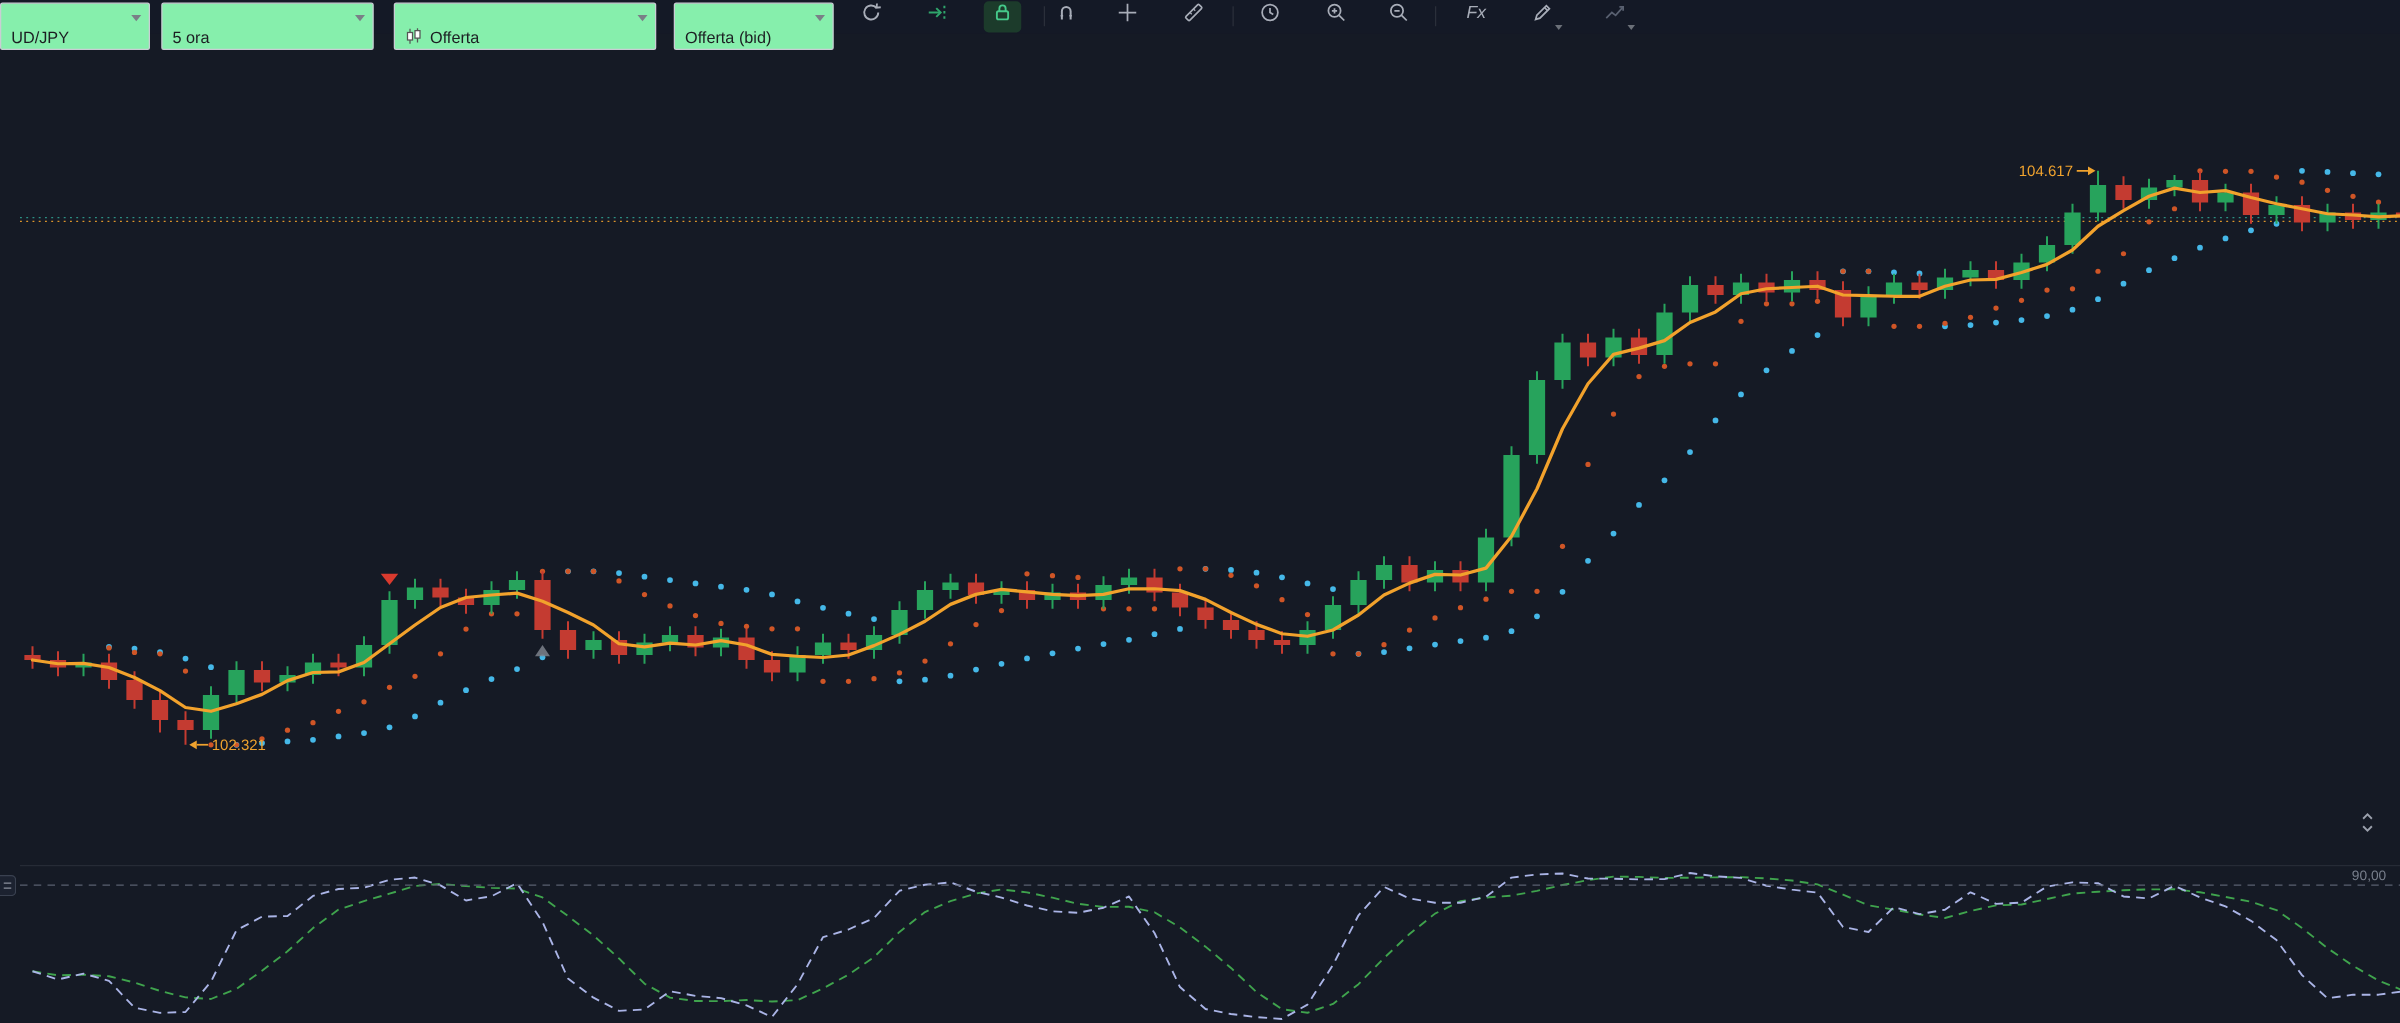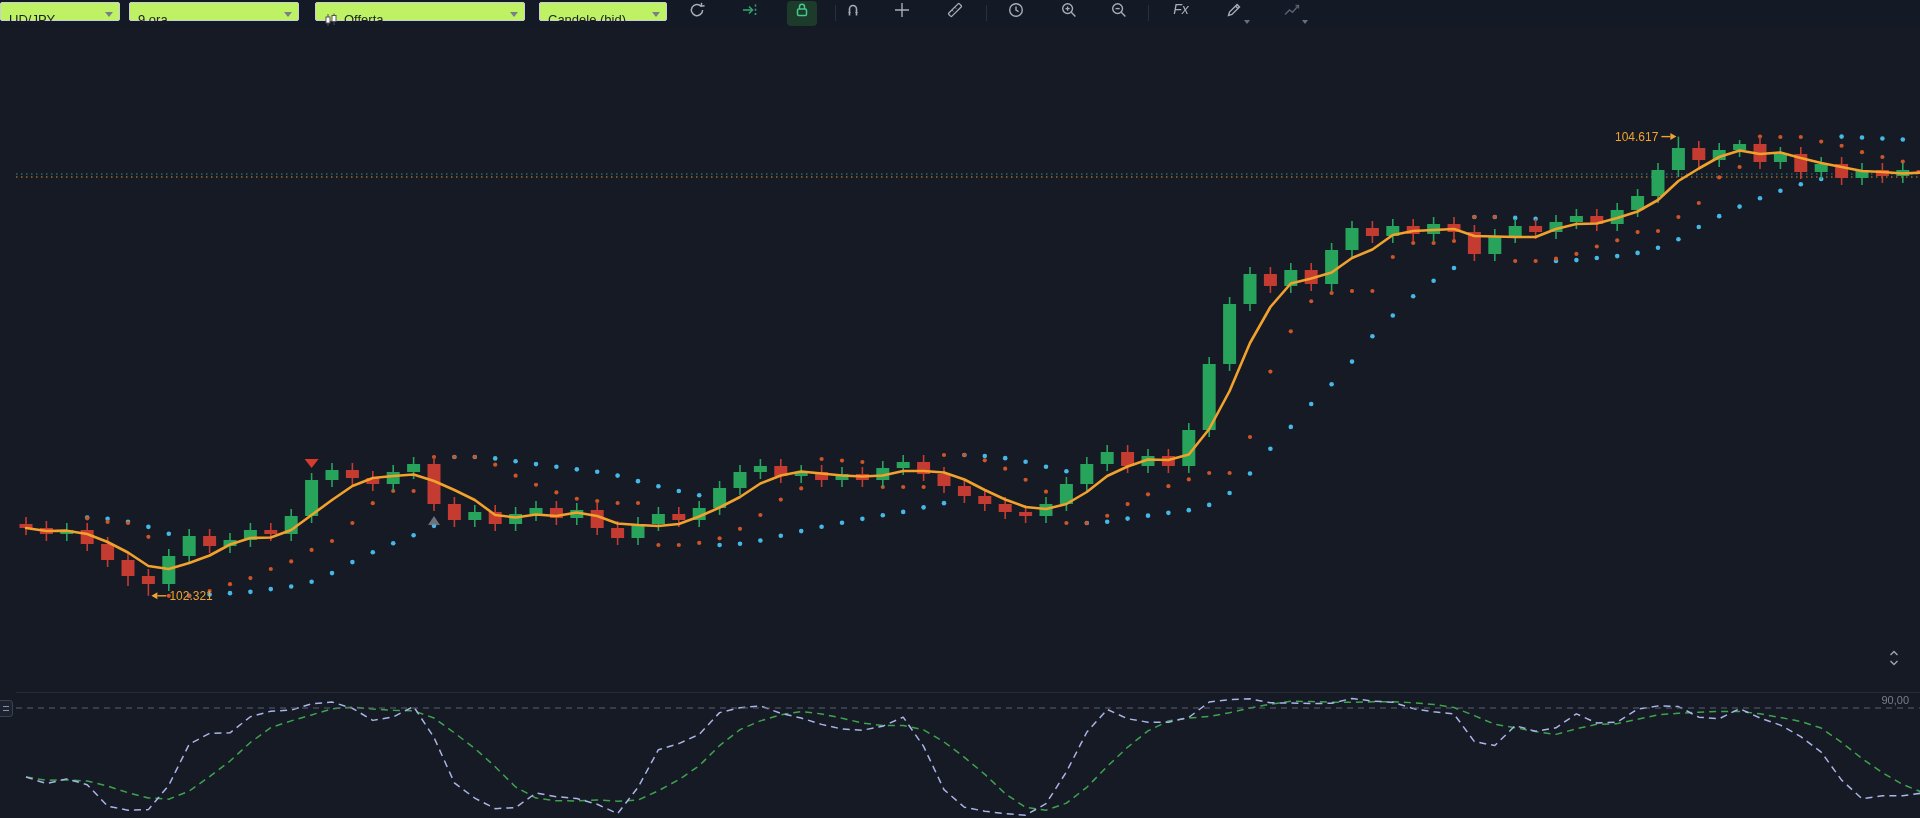--- a/index.html
+++ b/index.html
@@ -1,21 +1,21 @@
 <!DOCTYPE html>
 <html><head>
 <meta charset="utf-8">
 <style>
   html,body{margin:0;padding:0;width:1920px;height:818px;overflow:hidden;
     background:#151a25;font-family:"Liberation Sans",sans-serif;}
   .app{position:relative;width:1920px;height:818px;background:#151a25;}
 
   
   .toolbar{position:absolute;left:0;top:0;width:1920px;height:27px;background:#141926;z-index:5;}
-  .select{position:absolute;top:2px;height:19px;background:#bef264;border:1px solid #c9cdd4;
+  .select{position:absolute;top:2px;height:38px;background:#86efac;border:1px solid #c9cdd4;
     border-radius:2px;display:flex;align-items:center;padding:16px 20px 0 8px;box-sizing:border-box;
     font-size:13px;color:#1c1e22;cursor:pointer;white-space:nowrap;}
   .select .caret{position:absolute;right:6px;top:9px;width:0;height:0;
     border-left:4px solid transparent;border-right:4px solid transparent;border-top:5px solid #7a7f87;}
   .select .pre-icon{margin-right:6px;display:inline-flex;}
   .icon-btn{position:absolute;top:1px;width:30px;height:25px;display:flex;align-items:flex-start;
     justify-content:center;cursor:pointer;color:#a8adb8;}
   .icon-btn.active{background:#1c3b2b;border-radius:4px;}
   .icon-btn.disabled{color:#596070;}
   .icon-btn svg{display:block;}
@@ -44,39 +44,39 @@
 <div class="app">
 
   <div class="toolbar">
 
     <div class="select" style="left:0;width:120px">
       <span>UD/JPY</span>
       <span class="caret"></span>
     </div>
 
     <div class="select" style="left:129px;width:170px">
-      <span>9 ora</span>
+      <span>5 ora</span>
       <span class="caret"></span>
     </div>
 
     <div class="select" style="left:315px;width:210px">
       <span class="pre-icon">
         <svg width="14" height="14" viewBox="0 0 14 14">
           <line x1="4" y1="1" x2="4" y2="13" stroke="#555" stroke-width="1"></line>
           <rect x="2" y="4" width="4" height="6" fill="#fff" stroke="#555"></rect>
           <line x1="10" y1="0.5" x2="10" y2="12" stroke="#555" stroke-width="1"></line>
           <rect x="8" y="2.5" width="4" height="6" fill="#fff" stroke="#555"></rect>
         </svg>
       </span>
       <span>Offerta</span>
       <span class="caret"></span>
     </div>
 
     <div class="select" style="left:539px;width:128px">
-      <span>Candele (bid)</span>
+      <span>Offerta (bid)</span>
       <span class="caret"></span>
     </div>
 
     <div class="icon-btn" style="left:682px">
       <span>
         <svg width="18" height="18" viewBox="0 0 18 18" fill="none" stroke="currentColor" stroke-width="1.5">
           <path d="M14.6 9a5.6 5.6 0 1 1-1.5-3.8"></path>
           <path d="M13.6 1.8l-.4 3.4 3.4-.4" fill="none"></path>
         </svg>
       </span>

